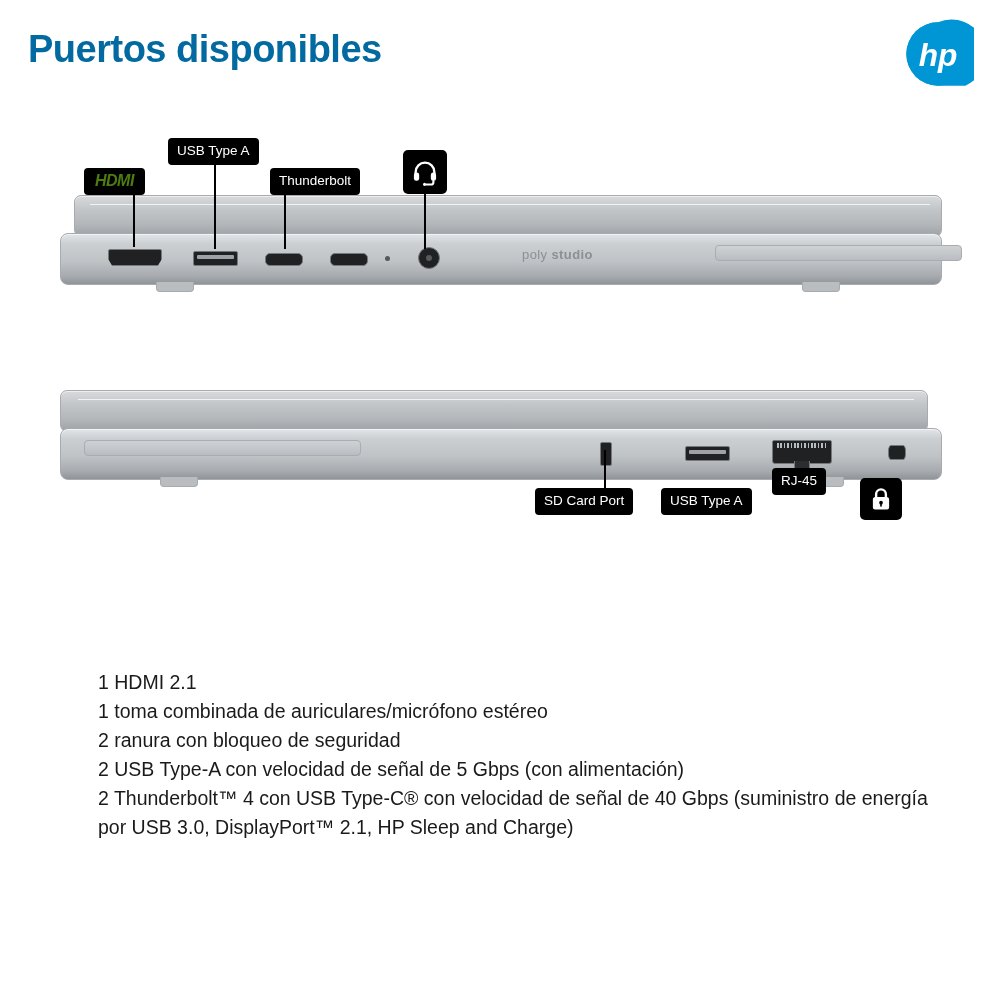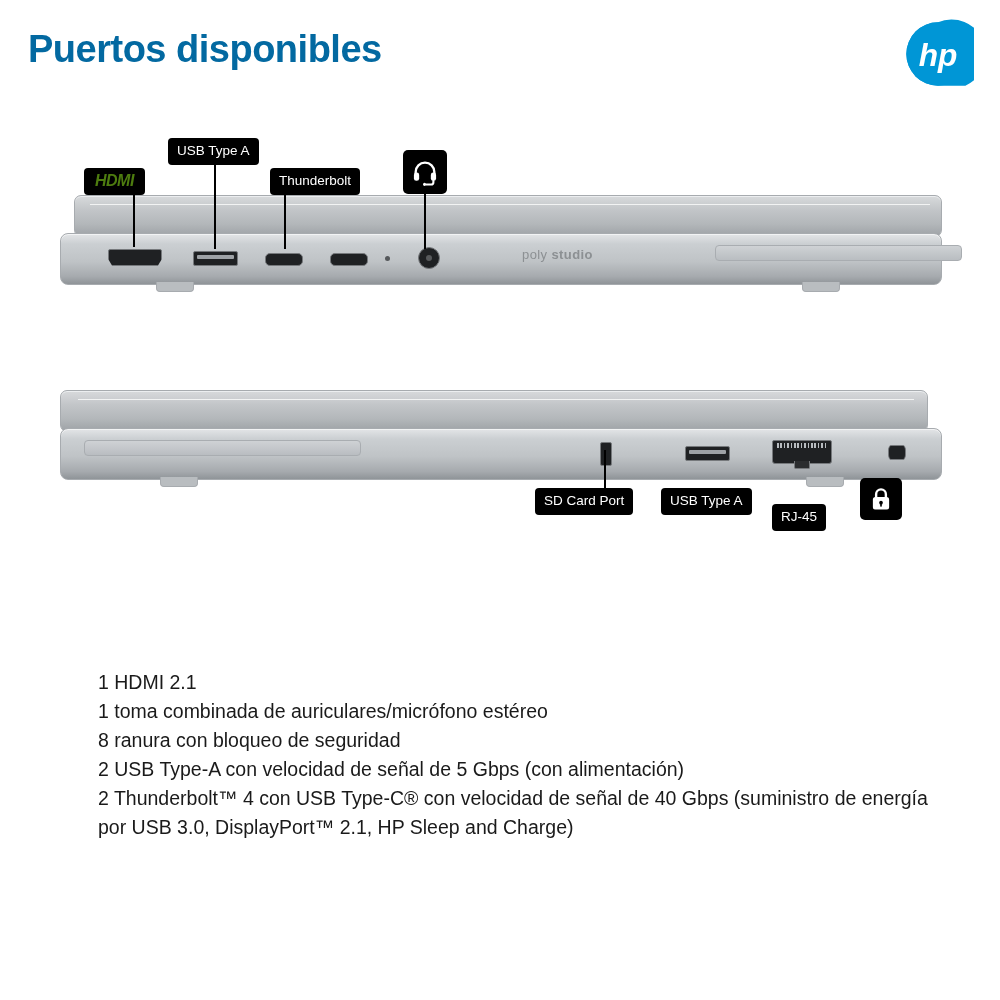--- a/index.html
+++ b/index.html
@@ -313,31 +313,31 @@
     </div>
 
     <div class="port port-lock" style="left:828px; top:55px; width:16px; height:13px;"></div>
   </div>
 
   <div class="leader" style="left:604px; top:330px; height:40px;"></div>
   <div class="callout" style="left:535px; top:368px;">SD Card Port</div>
 
   <div class="callout" style="left:661px; top:368px;">USB Type A</div>
 
-  <div class="callout" style="left:772px; top:384px;">RJ-45</div>
+  <div class="callout" style="left:772px; top:348px;">RJ-45</div>
 
   <div class="callout-icon" style="left:860px; top:358px; width:42px; height:42px;">
     <svg width="26" height="26" viewBox="0 0 24 24">
       <path d="M7.5 10.5V7.6a4.5 4.5 0 0 1 9 0v2.9" fill="none" stroke="#ffffff" stroke-width="2.2" stroke-linecap="round"></path>
       <rect x="4.5" y="10.2" width="15" height="11.5" rx="2.4" fill="#ffffff"></rect>
       <circle cx="12" cy="15.4" r="1.7" fill="#000000"></circle>
       <rect x="11.25" y="15.4" width="1.5" height="3.6" fill="#000000"></rect>
     </svg>
   </div>
 </div>
 
 <div id="spec-list">
   <div class="spec-line">1 HDMI 2.1</div>
   <div class="spec-line">1 toma combinada de auriculares/micrófono estéreo</div>
-  <div class="spec-line">8 ranura con bloqueo de seguridad</div>
+  <div class="spec-line">2 ranura con bloqueo de seguridad</div>
   <div class="spec-line">2 USB Type-A con velocidad de señal de 5 Gbps (con alimentación)</div>
   <div class="spec-line">2 Thunderbolt™ 4 con USB Type-C® con velocidad de señal de 40 Gbps (suministro de energía por USB 3.0, DisplayPort™ 2.1, HP Sleep and Charge)</div>
 </div>
 
 </body></html>

